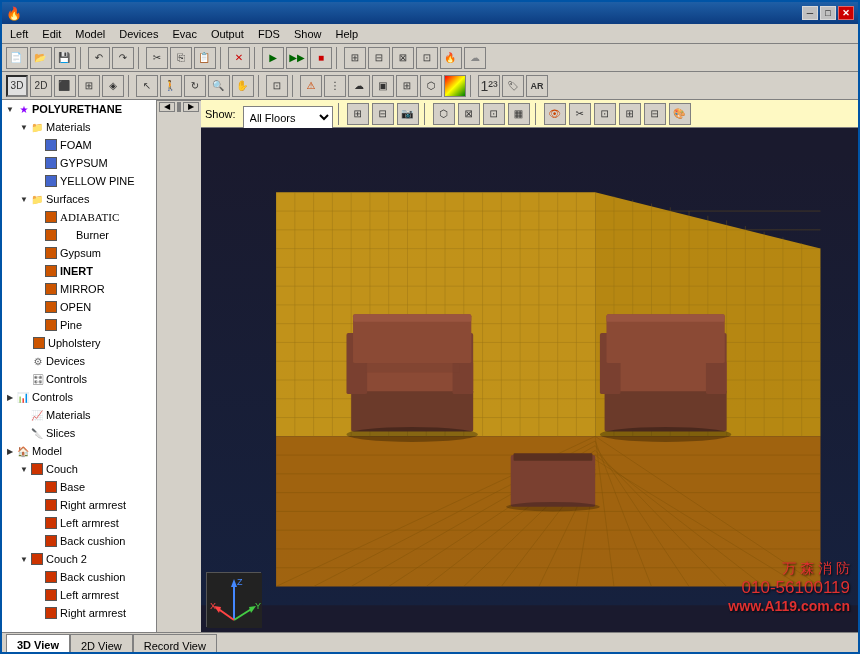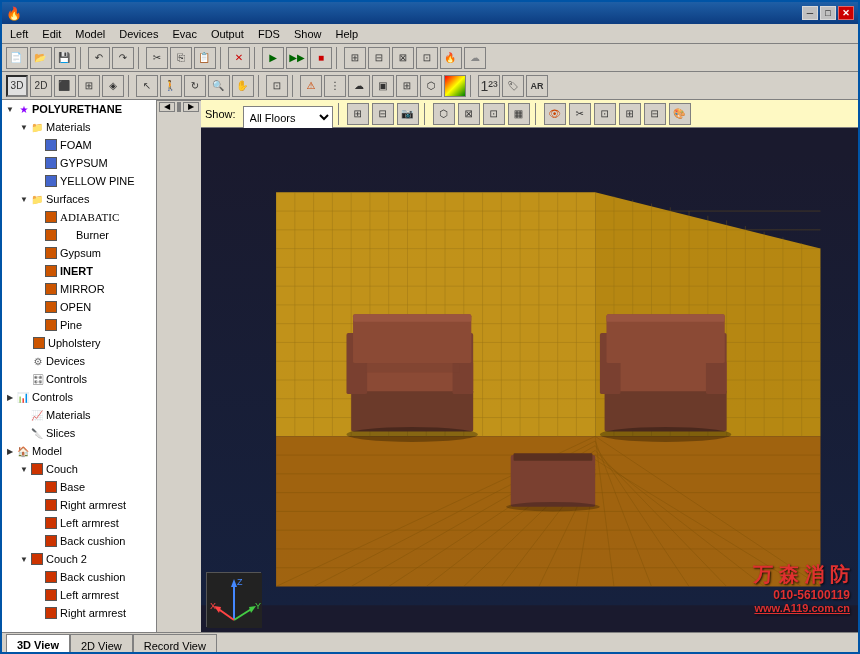--- a/index.html
+++ b/index.html
@@ -696,23 +696,23 @@
           <text x="48" y="36" fill="#44cc44" font-size="9">Y</text>
 
           <line x1="27" y1="47" x2="10" y2="35" stroke="#ff4444" stroke-width="2"></line>
           <polygon points="7,33 14,34 12,40" fill="#ff4444"></polygon>
           <text x="3" y="36" fill="#ff4444" font-size="9">X</text>
         </svg>
       </div>
 
       
       <div style="position:absolute; bottom:18px; right:8px; text-align:right; pointer-events:none;">
-        <div style="color:#e03030; font-size:20px; font-weight:bold; text-shadow:1px 1px 2px rgba(0,0,0,0.8);">万 森 消 防</div>
-        <div style="color:#e03030; font-size:12px; font-weight:bold; text-shadow:1px 1px 2px rgba(0,0,0,0.8);">010-56100119</div>
-        <div style="color:#e03030; font-size:11px; font-weight:bold; text-shadow:1px 1px 2px rgba(0,0,0,0.8);text-decoration:underline;">www.A119.com.cn</div>
+        <div style="color:#e03030; font-size:14px; font-weight:normal; text-shadow:1px 1px 2px rgba(0,0,0,0.8);">万 森 消 防</div>
+        <div style="color:#e03030; font-size:17px; font-weight:normal; text-shadow:1px 1px 2px rgba(0,0,0,0.8);">010-56100119</div>
+        <div style="color:#e03030; font-size:14px; font-weight:bold; text-shadow:1px 1px 2px rgba(0,0,0,0.8);">www.A119.com.cn</div>
       </div>
     </div>
   </div>
 </div>
 
 <div id="statusbar" style="height:24px; background:#d4d0c8; border-top:1px solid #808080; display:flex; align-items:flex-end; padding-left:4px;">
   <div class="view-tab active">3D View</div>
   <div class="view-tab">2D View</div>
   <div class="view-tab">Record View</div>
 </div>

